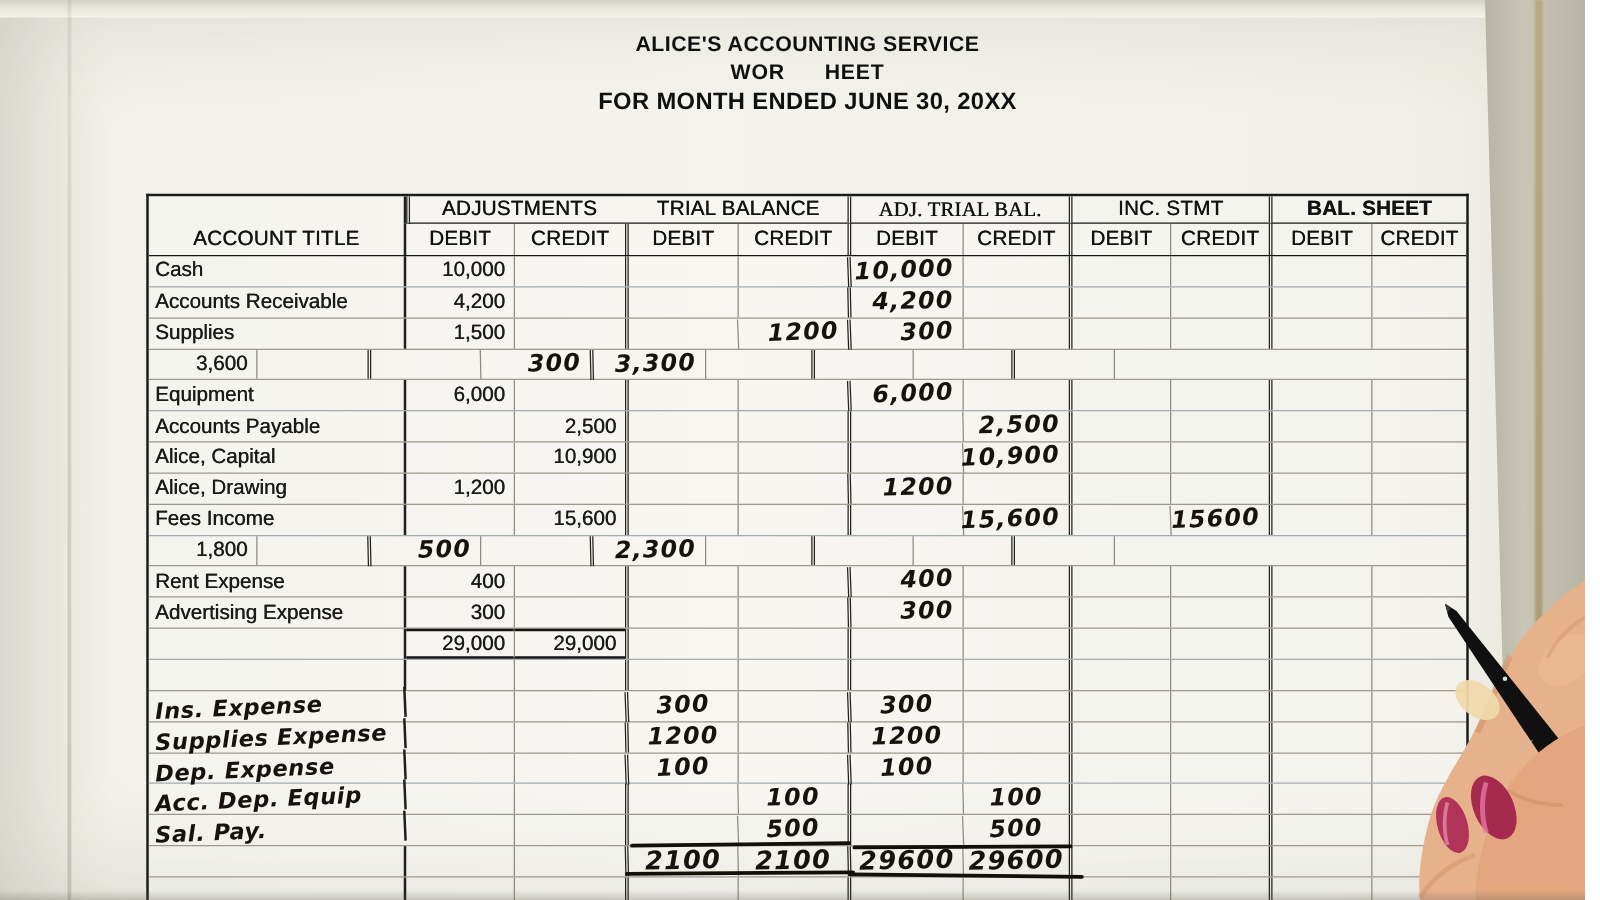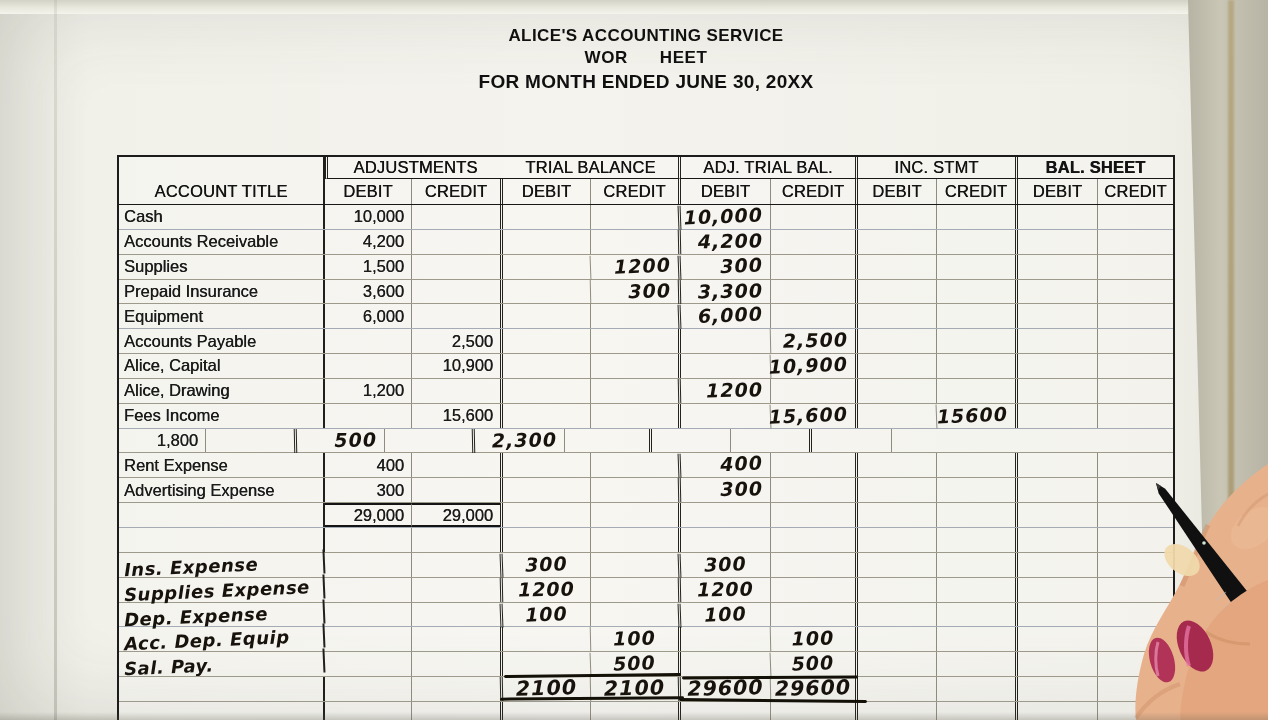--- a/index.html
+++ b/index.html
@@ -35,21 +35,21 @@
     background:rgba(255,255,255,.25);text-shadow:.35px 0 0 currentColor;}
   .sheet *{box-sizing:border-box;}
   .hrow1,.hrow2,.trow{display:flex;width:100%;}
   .hrow1{height:22px;}
   .hrow2{height:26px;border-bottom:1.5px solid #181818;}
   .hcell{display:flex;align-items:center;justify-content:center;
     font-size:16.5px;letter-spacing:.2px;color:#131313;overflow:visible;white-space:nowrap;}
   .title-span{width:206px;border-right:2px solid #1f1f1f;}
   .g-tb{width:175px;border-bottom:1.5px solid #181818;}
   .g-adj{width:178px;border-bottom:1.5px solid #181818;}
-  .g-atb{width:177px;border-bottom:1.5px solid #181818;}
+  .g-atb{width:177px;border-bottom:1.5px solid #181818;font-family:Liberation Serif, serif;}
   .g-is{width:160px;border-bottom:1.5px solid #181818;}
   .g-bs{width:158px;border-bottom:1.5px solid #181818;font-weight:bold;}
   .c-tb_d{width:86px;}  .c-tb_c{width:89px;}
   .c-adj_d{width:90px;} .c-adj_c{width:88px;}
   .c-atb_d{width:92px;} .c-atb_c{width:85px;}
   .c-is_d{width:81px;}  .c-is_c{width:79px;}
   .c-bs_d{width:82px;}  .c-bs_c{width:76px;}
   .c-adj_d,.c-atb_d,.c-is_d,.c-bs_d{border-left:3px double #23221c;}
   .c-tb_c,.c-adj_c,.c-atb_c,.c-is_c,.c-bs_c{border-left:1px solid #8f8b7e;}
 
@@ -153,21 +153,20 @@
           <div class="cell num c-adj_d"></div>
           <div class="cell num c-adj_c hw">1200</div>
           <div class="cell num c-atb_d hw">300</div>
           <div class="cell num c-atb_c"></div>
           <div class="cell num c-is_d"></div>
           <div class="cell num c-is_c"></div>
           <div class="cell num c-bs_d"></div>
           <div class="cell num c-bs_c"></div>
         </div>
         <div class="trow">
-          <div class="cell title">Prepaid Insurance</div>
           <div class="cell num c-tb_d">3,600</div>
           <div class="cell num c-tb_c"></div>
           <div class="cell num c-adj_d"></div>
           <div class="cell num c-adj_c hw">300</div>
           <div class="cell num c-atb_d hw">3,300</div>
           <div class="cell num c-atb_c"></div>
           <div class="cell num c-is_d"></div>
           <div class="cell num c-is_c"></div>
           <div class="cell num c-bs_d"></div>
           <div class="cell num c-bs_c"></div>

